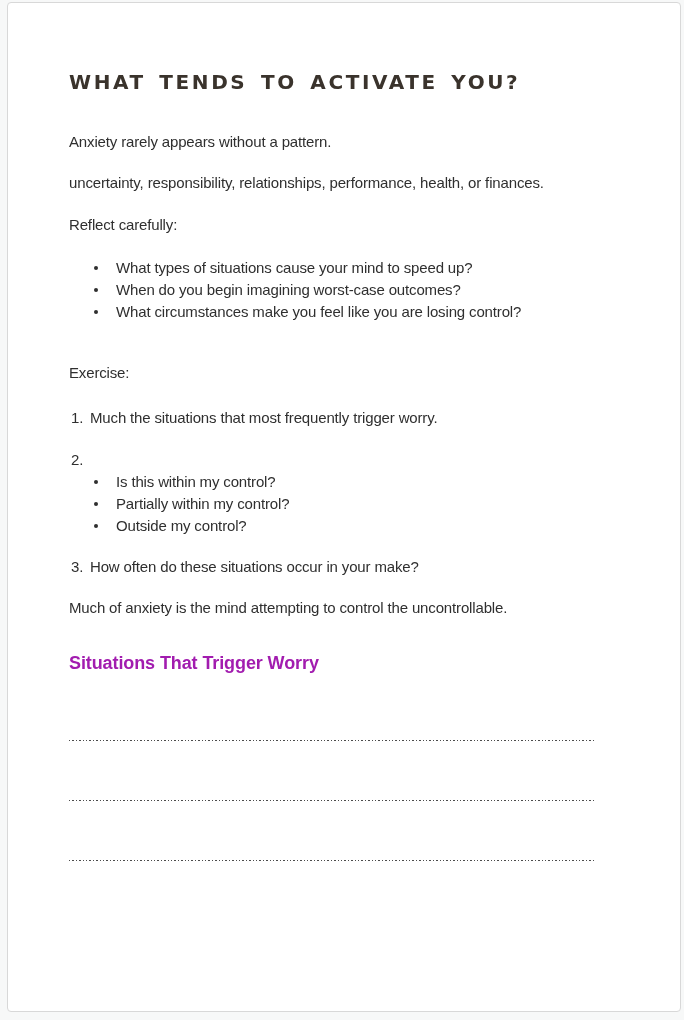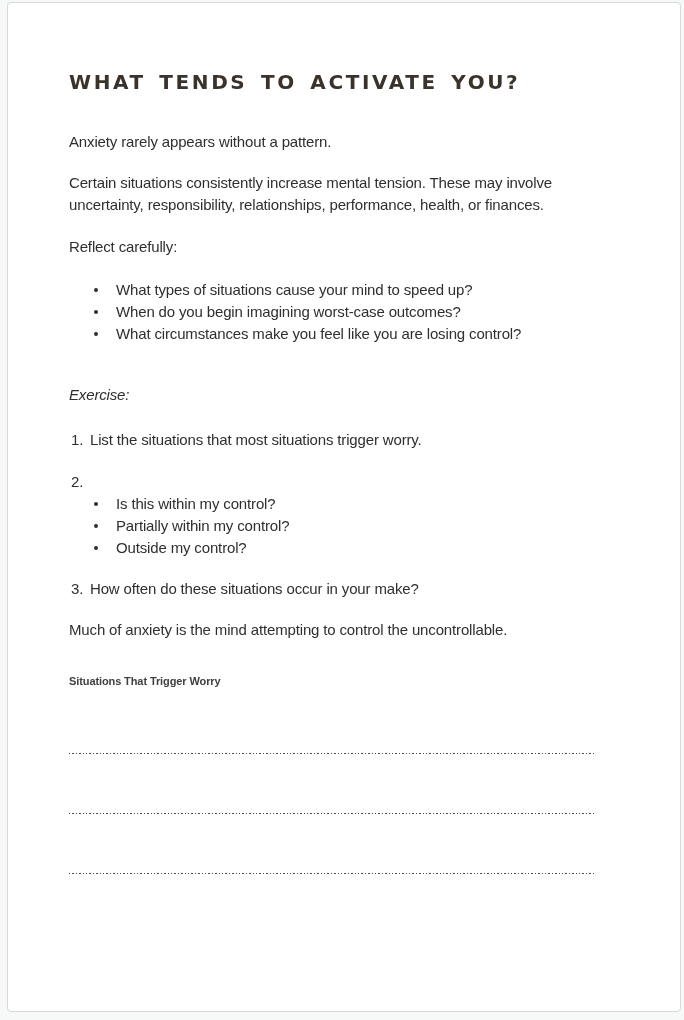--- a/index.html
+++ b/index.html
@@ -59,39 +59,38 @@
   .bullet-list li::before {
     content: "";
     position: absolute;
     left: 25px; top: 9px;
     width: 4px; height: 4px;
     border-radius: 50%;
     background: #2f2f2f;
   }
   .exercise-label {
     margin-top: 39px;
-    font-style: italic;
   }
   .step { display: flex; white-space: nowrap; }
   .step-1 { margin-top: 23px; }
   .step-2 { margin-top: 20px; }
   .step-3 { margin-top: 19px; }
   .step-num {
     width: 19px;
     margin-left: 2px;
     flex: 0 0 auto;
   }
   .sub-bullets { margin-top: 0; }
   .p-closing { margin-top: 19px; }
   .worksheet-heading {
     margin-top: 34px;
-    font-size: 11px;
+    font-size: 18px;
     font-weight: 700;
     letter-spacing: -0.1px;
-    color: #404040;
+    color: #a21caf;
     white-space: nowrap;
   }
   .answers { margin-top: 7px; }
   .answer-line {
     width: 526px;
     height: 60px;
     position: relative;
   }
   .answer-line::after {
     content: "";
@@ -106,38 +105,37 @@
 <body>
 
 <div class="page-card">
   <div class="content">
 
     <h1 class="doc-title">WHAT TENDS TO ACTIVATE YOU?</h1>
 
     <p class="para p-intro">Anxiety rarely appears without a pattern.</p>
 
     <div class="para p-pattern">
-      <div class="line">Certain situations consistently increase mental tension. These may involve</div>
       <div class="line">uncertainty, responsibility, relationships, performance, health, or finances.</div>
     </div>
 
 
     <p class="para p-reflect">Reflect carefully:</p>
 
     <ul class="bullet-list">
       <li>What types of situations cause your mind to speed up?</li>
       <li>When do you begin imagining worst-case outcomes?</li>
       <li>What circumstances make you feel like you are losing control?</li>
     </ul>
 
     <p class="para exercise-label">Exercise:</p>
 
     <div class="para step step-1">
       <span class="step-num">1.</span>
-      <span>List the situations that most situations trigger worry.</span>
+      <span>Much the situations that most frequently trigger worry.</span>
     </div>
 
     <div class="para step step-2">
       <span class="step-num">2.</span>
     </div>
 
     <ul class="bullet-list sub-bullets">
       <li>Is this within my control?</li>
       <li>Partially within my control?</li>
       <li>Outside my control?</li>

